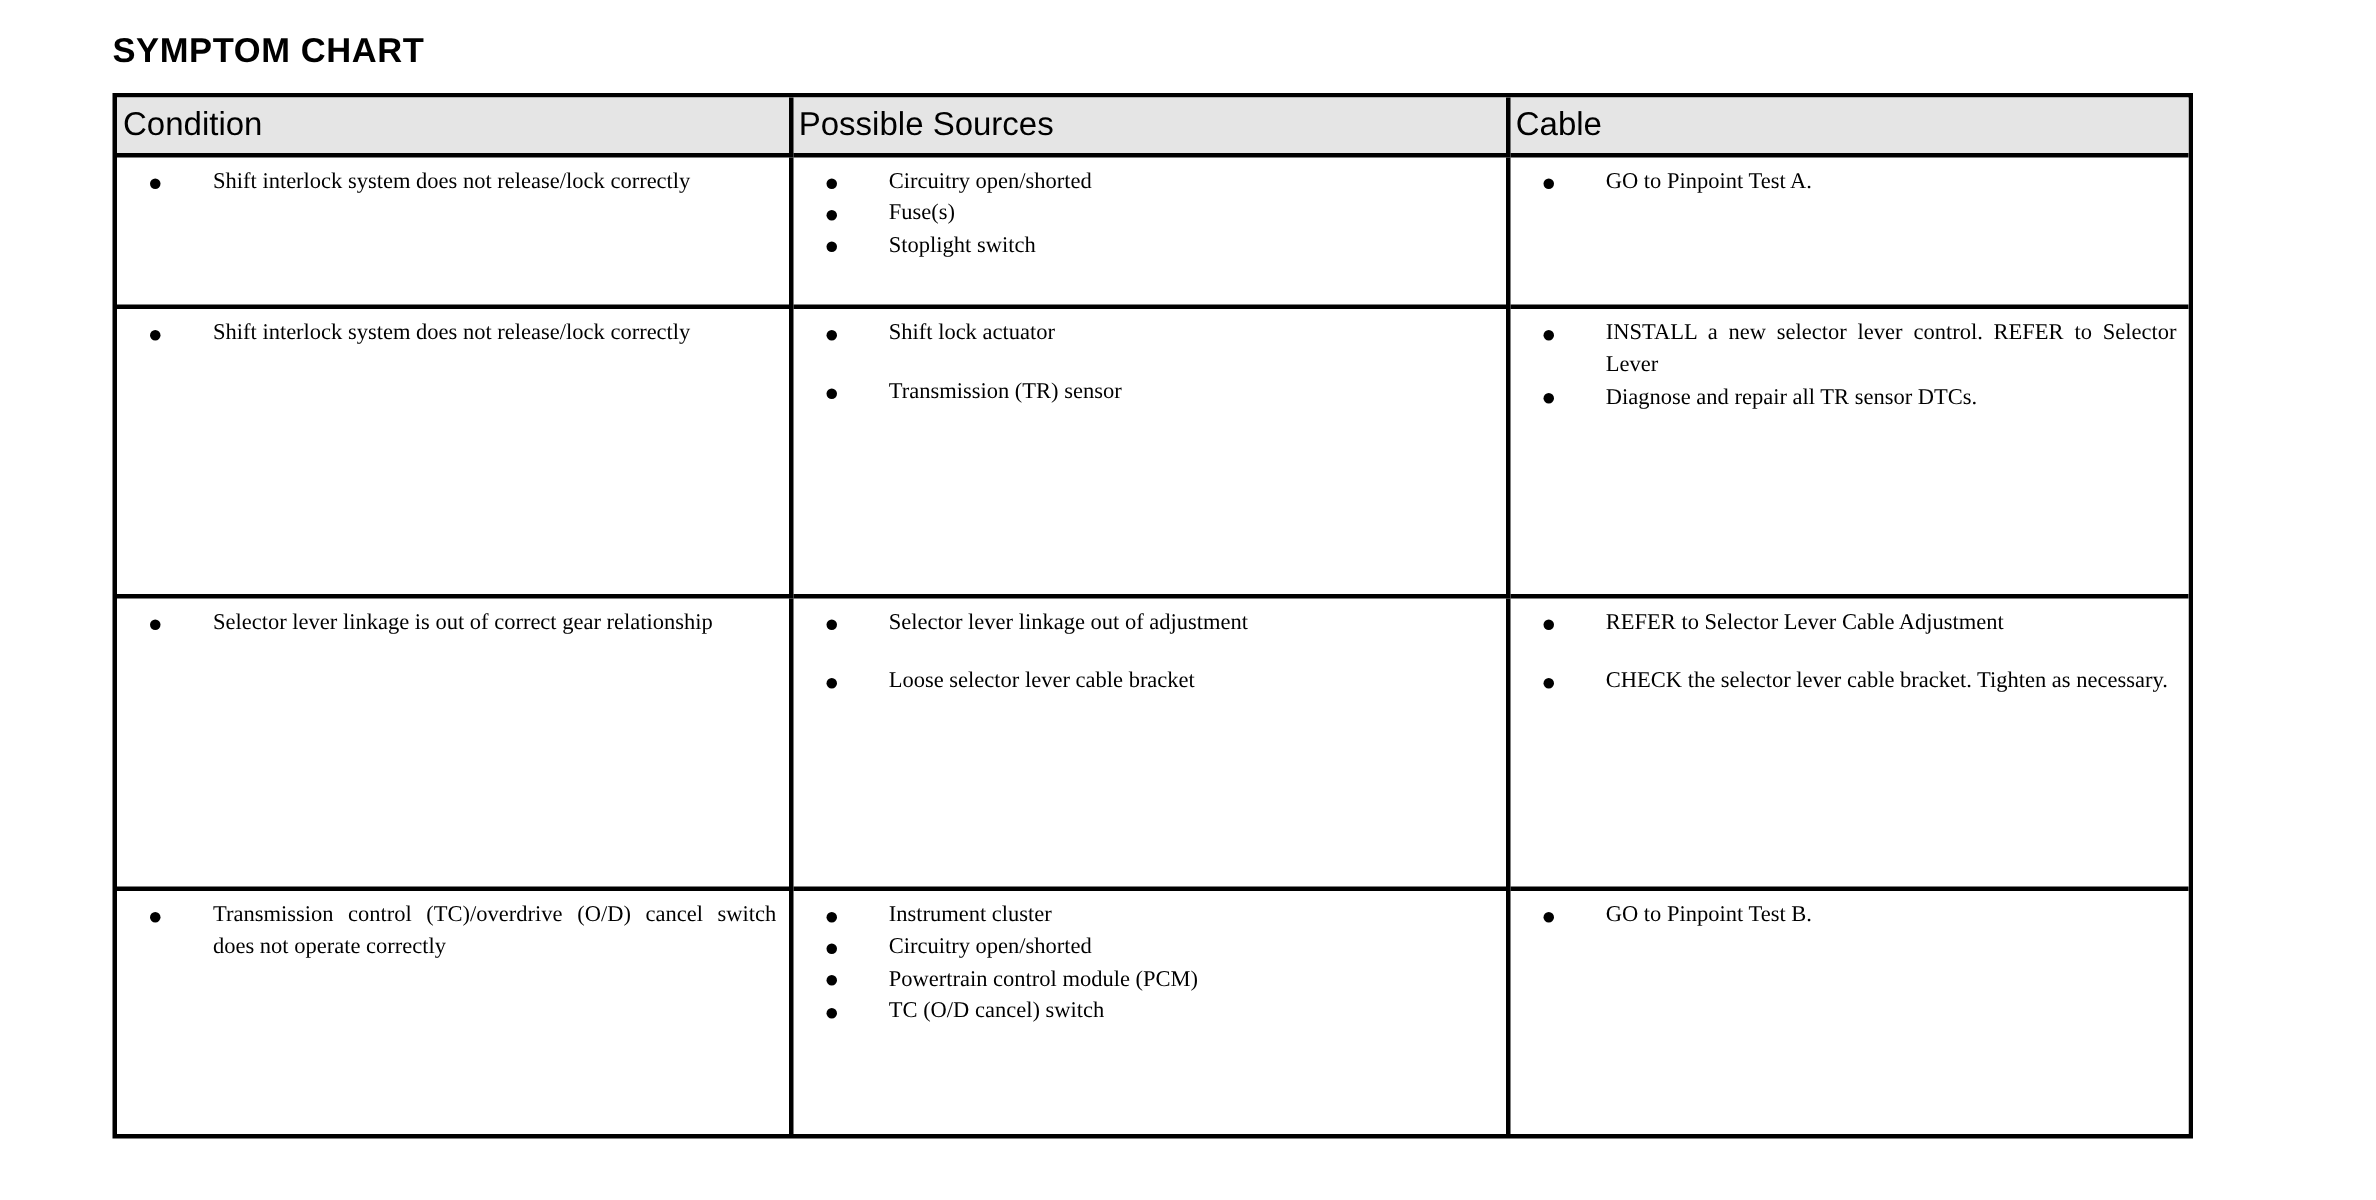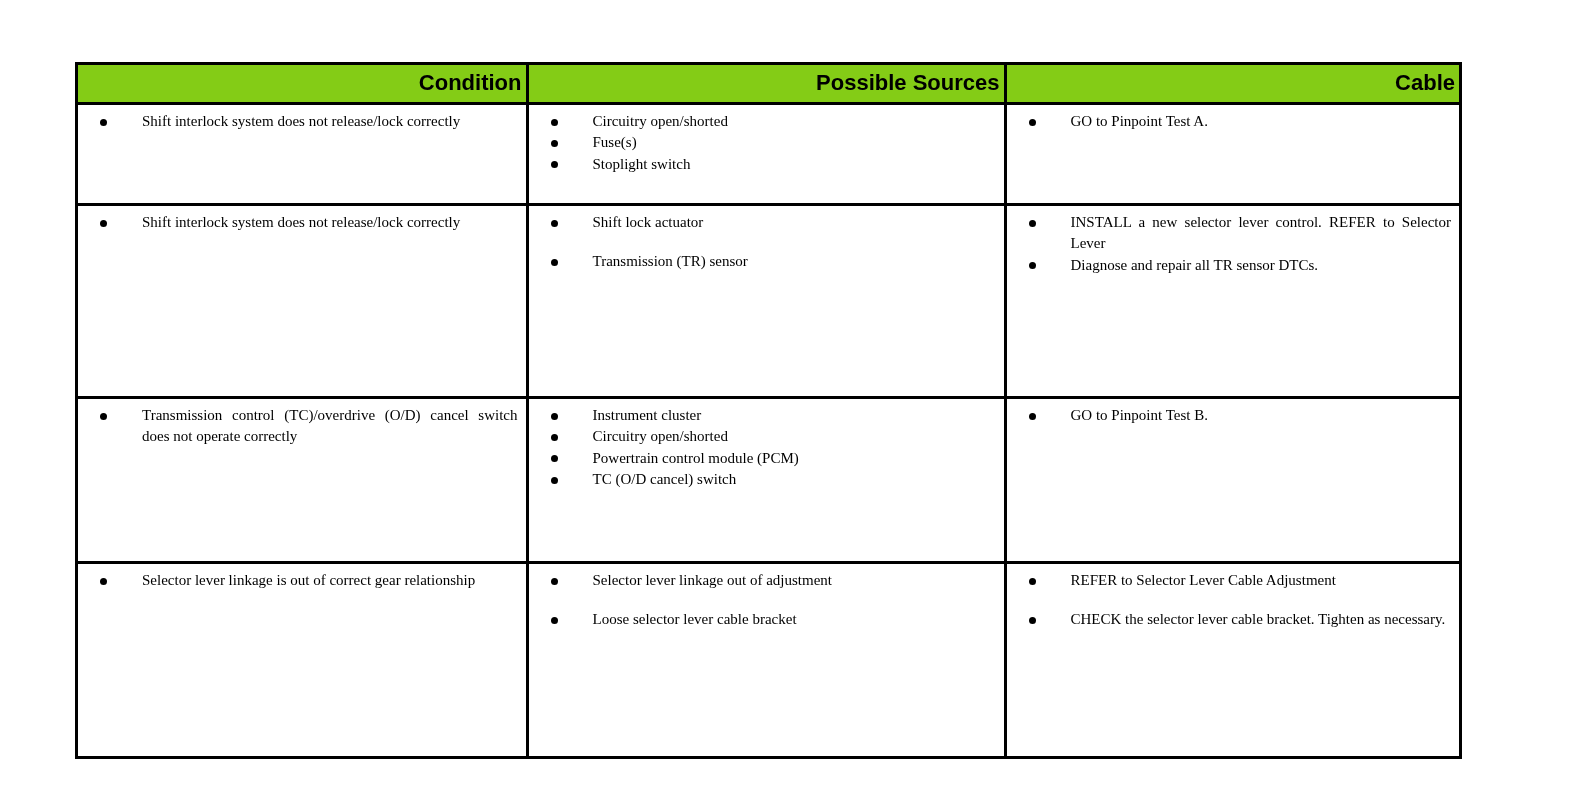--- a/index.html
+++ b/index.html
@@ -44,27 +44,27 @@
     border-collapse: collapse;
     table-layout: fixed;
     width: 100%;
   }
   table.symptom col.c-cond { width: 449px; }
   table.symptom col.c-src  { width: 478px; }
   table.symptom col.c-act  { width: 454px; }
 
   table.symptom th {
     font-family: "Liberation Sans", "DejaVu Sans", sans-serif;
-    font-weight: bold;
+    font-weight: normal;
     font-size: 22px;
-    text-align: right;
+    text-align: left;
     padding: 5px 4px 6px 4px;
     border-bottom: 3px solid #000000;
     vertical-align: middle;
-    background: #84cc16;
+    background: #e5e5e5;
   }
   table.symptom th.divider,
   table.symptom td.divider {
     border-left: 3px solid #000000;
   }
   table.symptom td {
     vertical-align: top;
     padding: 6px 8px 8px 8px;
     background: #ffffff;
   }
@@ -100,20 +100,21 @@
   .cell-pad-r1 { min-height: 84px; }
   .cell-pad-r2 { min-height: 176px; }
   .cell-pad-r3 { min-height: 148px; }
   .cell-pad-r4 { min-height: 178px; }
 </style>
 </head>
 <body>
 
 <div class="page">
 
+  <div class="chart-title">SYMPTOM CHART</div>
 
   <div class="table-wrap">
     <table class="symptom">
       <colgroup>
         <col class="c-cond">
         <col class="c-src">
         <col class="c-act">
       </colgroup>
       <thead>
         <tr>
@@ -171,20 +172,46 @@
               <ul class="bullets">
                 <li><span class="bullet-dot"></span><span>INSTALL a new selector lever control. REFER to Selector Lever</span></li>
                 <li><span class="bullet-dot"></span><span>Diagnose and repair all TR sensor DTCs.</span></li>
               </ul>
             </div>
           </td>
         </tr>
 
         <tr class="row-sep">
           <td>
+            <div class="cell-pad-r4">
+              <ul class="bullets">
+                <li><span class="bullet-dot"></span><span>Selector lever linkage is out of correct gear relationship</span></li>
+              </ul>
+            </div>
+          </td>
+          <td class="divider">
+            <div class="cell-pad-r4">
+              <ul class="bullets">
+                <li><span class="bullet-dot"></span><span>Selector lever linkage out of adjustment</span></li>
+                <li class="gap-before"><span class="bullet-dot"></span><span>Loose selector lever cable bracket</span></li>
+              </ul>
+            </div>
+          </td>
+          <td class="divider">
+            <div class="cell-pad-r4">
+              <ul class="bullets">
+                <li><span class="bullet-dot"></span><span>REFER to Selector Lever Cable Adjustment</span></li>
+                <li class="gap-before"><span class="bullet-dot"></span><span>CHECK the selector lever cable bracket. Tighten as necessary.</span></li>
+              </ul>
+            </div>
+          </td>
+        </tr>
+
+        <tr class="row-sep">
+          <td>
             <div class="cell-pad-r3">
               <ul class="bullets">
                 <li><span class="bullet-dot"></span><span>Transmission control (TC)/overdrive (O/D) cancel switch does not operate correctly</span></li>
               </ul>
             </div>
           </td>
           <td class="divider">
             <div class="cell-pad-r3">
               <ul class="bullets">
                 <li><span class="bullet-dot"></span><span>Instrument cluster</span></li>
@@ -196,43 +223,17 @@
           </td>
           <td class="divider">
             <div class="cell-pad-r3">
               <ul class="bullets">
                 <li><span class="bullet-dot"></span><span>GO to Pinpoint Test B.</span></li>
               </ul>
             </div>
           </td>
         </tr>
 
-        <tr class="row-sep">
-          <td>
-            <div class="cell-pad-r4">
-              <ul class="bullets">
-                <li><span class="bullet-dot"></span><span>Selector lever linkage is out of correct gear relationship</span></li>
-              </ul>
-            </div>
-          </td>
-          <td class="divider">
-            <div class="cell-pad-r4">
-              <ul class="bullets">
-                <li><span class="bullet-dot"></span><span>Selector lever linkage out of adjustment</span></li>
-                <li class="gap-before"><span class="bullet-dot"></span><span>Loose selector lever cable bracket</span></li>
-              </ul>
-            </div>
-          </td>
-          <td class="divider">
-            <div class="cell-pad-r4">
-              <ul class="bullets">
-                <li><span class="bullet-dot"></span><span>REFER to Selector Lever Cable Adjustment</span></li>
-                <li class="gap-before"><span class="bullet-dot"></span><span>CHECK the selector lever cable bracket. Tighten as necessary.</span></li>
-              </ul>
-            </div>
-          </td>
-        </tr>
-
       </tbody>
     </table>
   </div>
 
 </div>
 
 </body></html>

